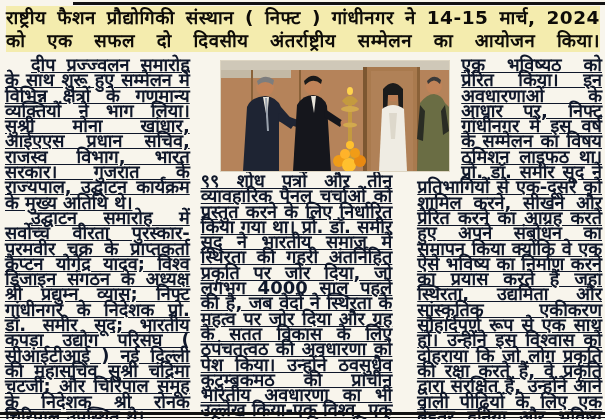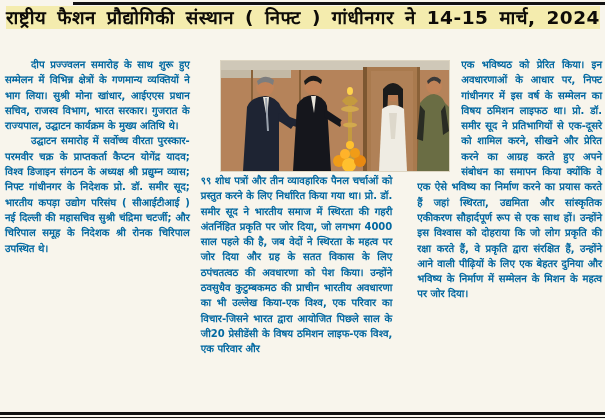--- a/index.html
+++ b/index.html
@@ -37,25 +37,26 @@
     color: #0e0c08;
   }
   .body-cols {
     position: absolute;
     left: 5px; top: 57px; width: 597px; bottom: 8px;
     display: flex;
   }
   .col { text-align: justify; }
   .col p {
     margin: 0;
-    font-size: 10px;
+    font-size: 18px;
     line-height: 15.3px;
     font-weight: 600;
     text-align: justify;
-    color: #0369a1;
+    color: #0f172a;
+    text-decoration: underline;
   }
   .col p.indent { text-indent: 26px; }
   .col-1 { width: 190px; margin-right: 11px; }
   .col-2 { width: 197px; margin-right: 25px; }
   .col-3 { width: 190px; }
   .col2-photo-spacer { height: 116px; }
   .col3-wrap-spacer { float: left; width: 44px; height: 108px; }
   .photo {
     position: absolute;
     left: 221px; top: 61px;
@@ -74,20 +75,21 @@
 </style>
 </head>
 <body>
 
 <div class="page">
 
   <div class="top-rule"></div>
 
   <h1 class="headline">
     <span class="hl-line">राष्ट्रीय फैशन प्रौद्योगिकी संस्थान ( निफ्ट ) गांधीनगर ने 14-15 मार्च, 2024</span>
+    <span class="hl-line">को एक सफल दो दिवसीय अंतर्राष्ट्रीय सम्मेलन का आयोजन किया।</span>
   </h1>
 
   <div class="body-cols">
 
     <div class="col col-1">
       <p class="indent">दीप प्रज्ज्वलन समारोह के साथ शुरू हुए सम्मेलन में विभिन्न क्षेत्रों के गणमान्य व्यक्तियों ने भाग लिया। सुश्री मोना खांधार, आईएएस प्रधान सचिव, राजस्व विभाग, भारत सरकार। गुजरात के राज्यपाल, उद्घाटन कार्यक्रम के मुख्य अतिथि थे।</p>
       <p class="indent">उद्घाटन समारोह में सर्वोच्च वीरता पुरस्कार-परमवीर चक्र के प्राप्तकर्ता कैप्टन योगेंद्र यादव; विश्व डिजाइन संगठन के अध्यक्ष श्री प्रद्युम्न व्यास; निफ्ट गांधीनगर के निदेशक प्रो. डॉ. समीर सूद; भारतीय कपड़ा उद्योग परिसंघ ( सीआईटीआई ) नई दिल्ली की महासचिव सुश्री चंद्रिमा चटर्जी; और चिरिपाल समूह के निदेशक श्री रोनक चिरिपाल उपस्थित थे।</p>
     </div>
 
     <div class="col col-2">

